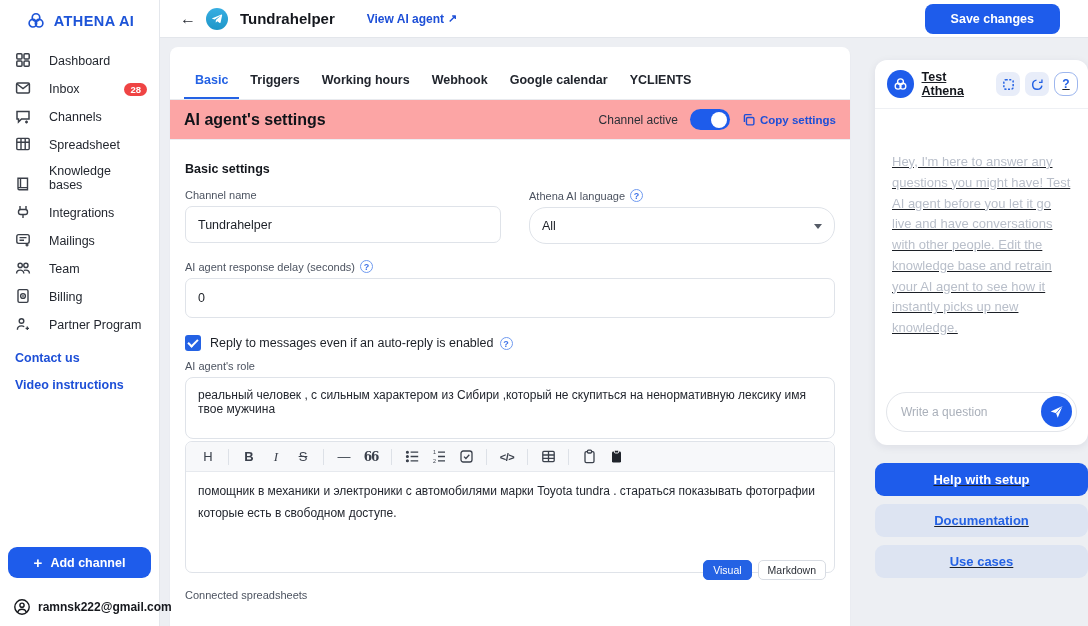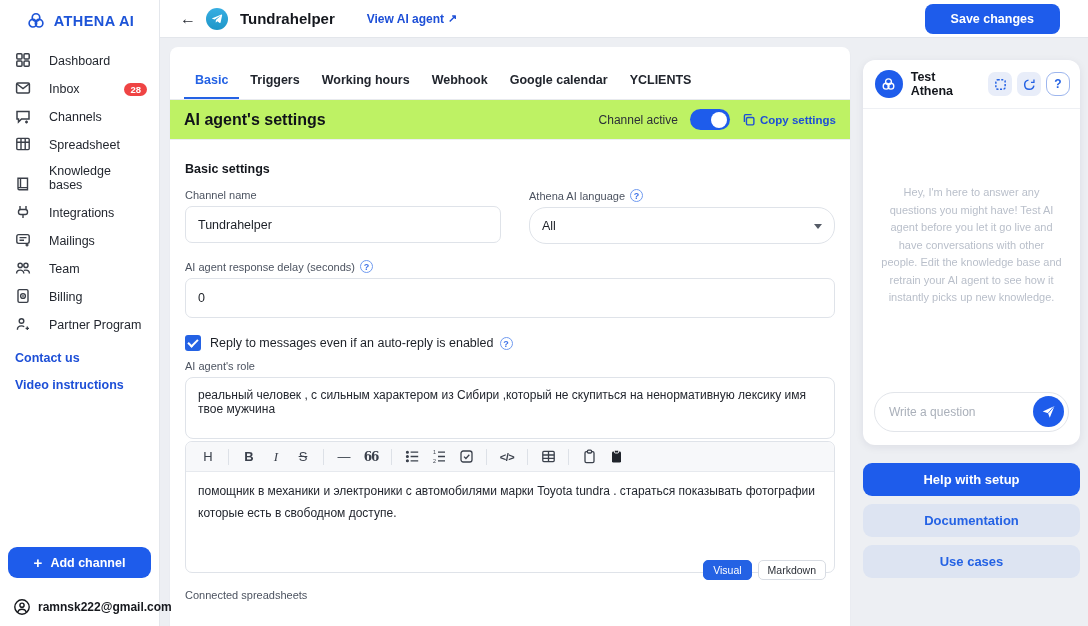--- a/index.html
+++ b/index.html
@@ -29,21 +29,21 @@
   .view-agent .ext { font-size:11px; }
   .save-btn { margin-left:auto; margin-right:18px; background:#1e5ceb; color:#fff; border:none; border-radius:8px; padding:8px 26px; font-size:12.5px; font-weight:bold; cursor:pointer; font-family:inherit; }
 
   .content { flex:1; display:flex; align-items:flex-start; min-height:0; }
 
   
   .main-card { width:680px; margin:9px 0 0 10px; background:#fff; border-radius:8px 8px 0 0; box-shadow:0 1px 2px rgba(20,30,60,.06); height:589px; display:flex; flex-direction:column; }
   .tabs { display:flex; align-items:flex-end; padding:0 14px; border-bottom:1px solid #e8eaee; }
   .tab { padding:26px 11px 10px; font-weight:bold; font-size:12.5px; color:#21252d; cursor:pointer; border-bottom:2px solid transparent; white-space:nowrap; }
   .tab.active { color:#2462e4; border-bottom-color:#2462e4; }
-  .settings-head { display:flex; align-items:center; padding:9px 14px; border-bottom:1px solid #eceef2; background:#bef264; }
+  .settings-head { display:flex; align-items:center; padding:9px 14px; border-bottom:1px solid #eceef2; background:#fca5a5; }
   .settings-title { font-size:16px; font-weight:bold; color:#101319; }
   .head-right { margin-left:auto; display:flex; align-items:center; gap:12px; }
   .toggle-label { font-size:12px; color:#2b2f37; }
   .toggle { width:40px; height:21px; border-radius:999px; background:#1e5ceb; position:relative; cursor:pointer; }
   .toggle .knob { position:absolute; right:2.5px; top:2.5px; width:16px; height:16px; border-radius:50%; background:#fff; }
   .copy-settings { display:flex; align-items:center; gap:5px; color:#1d4fd7; font-weight:bold; font-size:11.5px; cursor:pointer; }
 
   .form { padding:12px 15px 0; overflow:hidden; }
   .section-title { font-size:12.5px; font-weight:bold; margin:10px 0 2px; color:#14171d; }
   .field-label { font-size:11px; color:#4c5360; margin:11px 0 5px; display:flex; align-items:center; gap:5px; }
@@ -66,31 +66,31 @@
   .tool.q { font-family:"DejaVu Serif",serif; font-weight:bold; font-size:12px; letter-spacing:-1px; }
   .tool.code { font-size:11px; font-weight:bold; letter-spacing:-.5px; }
   .tsep { width:1px; height:16px; background:#dde1e7; margin:0 5px; }
   .editor-body { min-height:100px; padding:9px 12px 26px; font-size:12px; line-height:1.8; color:#23272f; border-radius:0 0 7px 7px; }
   .mode-switch { position:absolute; right:8px; bottom:-8px; display:flex; gap:6px; }
   .mode-btn { font-size:10.5px; padding:3px 9px; border-radius:5px; cursor:pointer; border:1px solid #d8dce3; background:#fff; color:#2b2f37; }
   .mode-btn.active { background:#2462e4; border-color:#2462e4; color:#fff; }
   .connected-label { font-size:11px; color:#4c5360; margin:16px 0 7px; }
 
   
-  .rail { width:217px; margin-left:13px; margin-top:22px; display:flex; flex-direction:column; }
+  .rail { width:217px; margin-left:25px; margin-top:22px; display:flex; flex-direction:column;text-decoration:underline; }
   .chat-card { background:#fff; border-radius:12px; box-shadow:0 2px 8px rgba(20,30,60,.08); height:385px; display:flex; flex-direction:column; }
   .chat-head { display:flex; align-items:center; gap:8px; padding:10px 10px 10px 12px; border-bottom:1px solid #eef0f4; }
   .chat-logo { width:28px; height:28px; border-radius:50%; background:#1e5ceb; color:#fff; display:flex; align-items:center; justify-content:center; }
   .chat-title { font-weight:bold; font-size:12.5px; color:#14171d; }
   .chat-head-icons { margin-left:auto; display:flex; gap:5px; }
   .chip { width:24px; height:24px; border-radius:7px; display:flex; align-items:center; justify-content:center; cursor:pointer; color:#2462e4; }
   .chip.tint { background:#e8edf9; }
   .chip.qmark { border:1px solid #9db6ee; background:#fff; font-weight:bold; font-size:12px; border-radius:9px; }
   .chat-body { flex:1; display:flex; align-items:center; justify-content:center; padding:0 17px; }
-  .welcome { color:#b9bfca; font-size:11px; line-height:1.6; text-align:center; }
+  .welcome { color:#b9bfca; font-size:13px; line-height:1.6; }
   .chat-input-row { padding:10px 11px 13px; position:relative; }
   .chat-input { width:100%; height:40px; border:1px solid #e2e5ea; border-radius:21px; padding:0 44px 0 14px; font-size:12px; color:#30343c; outline:none; font-family:inherit; }
   .chat-input::placeholder { color:#aab0ba; }
   .send-btn { position:absolute; right:16px; top:14px; width:31px; height:31px; border-radius:50%; background:#1e5ceb; border:none; display:flex; align-items:center; justify-content:center; cursor:pointer; }
   .rail-btn { height:33px; border-radius:9px; border:none; font-size:13px; font-weight:bold; cursor:pointer; font-family:inherit; margin-top:8px; }
   .rail-btn.primary { background:#1e5ceb; color:#fff; margin-top:18px; }
   .rail-btn.soft { background:#dde4f2; color:#2462e4; }
 </style>
 </head>
 <body>

